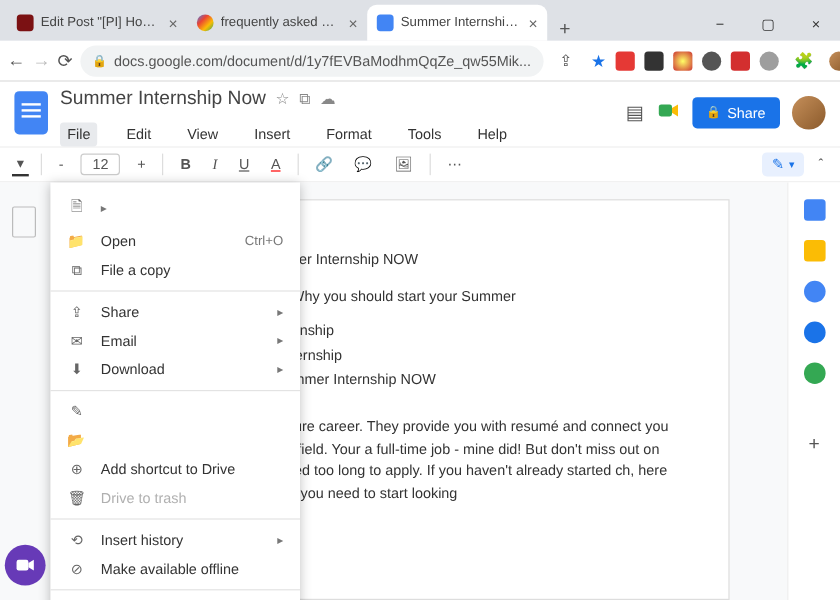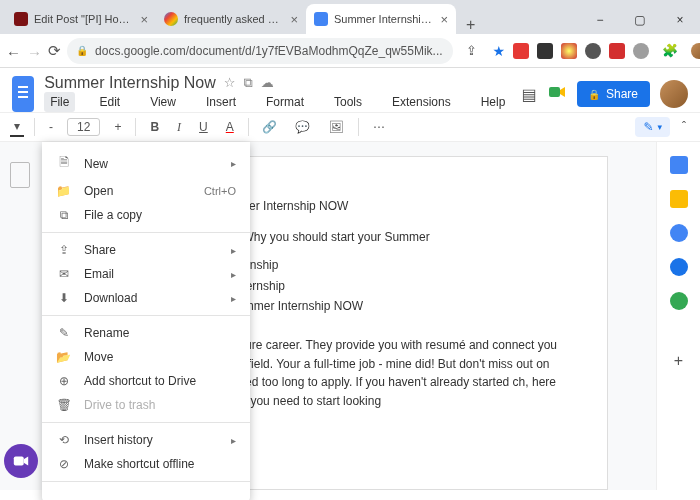--- a/index.html
+++ b/index.html
@@ -21,21 +21,21 @@
   .ext-icons { display: flex; gap: 8px; align-items: center; }
   .ext { width: 16px; height: 16px; border-radius: 3px; cursor: pointer; }
 
   .docs-header { padding: 6px 12px 0 12px; display: flex; align-items: flex-start; gap: 10px; }
   .docs-logo { width: 28px; height: 36px; background: #4285f4; border-radius: 4px; position: relative; margin-top: 2px; cursor: pointer; }
   .docs-logo::after { content: ""; position: absolute; left: 6px; right: 6px; top: 10px; height: 2px; background: #fff; box-shadow: 0 5px 0 #fff, 0 10px 0 #fff; }
   .docs-title-area { flex: 1; text-align: right; }
   .title-row { display: flex; align-items: center; gap: 8px; }
   .doc-title { font-size: 16px; color: #444; }
   .title-icons { color: #888; font-size: 13px; display: flex; gap: 8px; }
-  .menubar { display: flex; gap: 18px; margin-top: 0; font-size: 12px; color: #333; align-items: center; }
+  .menubar { display: flex; gap: 18px; margin-top: 10px; font-size: 12px; color: #333; align-items: center; }
   .menubar .mitem { padding: 3px 6px; cursor: pointer; border-radius: 3px; }
   .menubar .mitem.active { background: #e8eaed; }
   .see-changes { font-size: 11px; color: #666; background: #f1f3f4; padding: 2px 6px; border-radius: 3px; margin-left: 6px; cursor: pointer; }
   .header-right { display: flex; align-items: center; gap: 10px; margin-top: 6px; }
   .share-btn { background: #1a73e8; color: #fff; padding: 6px 12px; border-radius: 4px; font-size: 12px; display: flex; align-items: center; gap: 5px; cursor: pointer; }
   .avatar { width: 28px; height: 28px; border-radius: 50%; background: linear-gradient(135deg, #c58f5a, #8b5a2b); cursor: pointer; }
 
   .toolbar { height: 30px; border-top: 1px solid #eee; border-bottom: 1px solid #eee; display: flex; align-items: center; padding: 0 10px; gap: 10px; font-size: 12px; color: #555; }
   .toolbar .tbtn { padding: 2px 4px; cursor: pointer; }
   .toolbar .sep { width: 1px; height: 18px; background: #ddd; }
@@ -124,21 +124,20 @@
         <span>☁</span>
       </div>
     </div>
     <div class="menubar">
       <span class="mitem active">File</span>
       <span class="mitem">Edit</span>
       <span class="mitem">View</span>
       <span class="mitem">Insert</span>
       <span class="mitem">Format</span>
       <span class="mitem">Tools</span>
-      <span class="mitem">Extensions</span>
       <span class="mitem">Help</span>
     </div>
   </div>
   <div class="header-right">
     <span style="color:#555; font-size:16px; cursor:pointer;">▤</span>
     <span style="cursor:pointer;">
       <svg width="20" height="20" viewBox="0 0 20 20">
           <rect x="2" y="5" width="11" height="10" rx="2" fill="#34a853"></rect>
           <polygon points="13,8 18,5 18,15 13,12" fill="#fbbc05"></polygon>
         </svg>
@@ -201,21 +200,20 @@
     <div class="side-icon" style="background:#4285f4; border-radius:50%"></div>
     <div class="side-icon" style="background:#1a73e8; border-radius:50%"></div>
     <div class="side-icon" style="background:#34a853; border-radius:50%"></div>
     <div style="height:10px"></div>
     <div style="font-size:16px;color:#555;cursor:pointer;">+</div>
   </div>
 
   <div class="file-menu">
     <div class="row">
       <span class="mi">🗎</span>
-      <span class="label">New</span>
       <span class="sub">▸</span>
     </div>
     <div class="row">
       <span class="mi">📁</span>
       <span class="label">Open</span>
       <span class="shortcut">Ctrl+O</span>
     </div>
     <div class="row">
       <span class="mi">⧉</span>
       <span class="label">File a copy</span>
@@ -232,43 +230,41 @@
       <span class="sub">▸</span>
     </div>
     <div class="row">
       <span class="mi">⬇</span>
       <span class="label">Download</span>
       <span class="sub">▸</span>
     </div>
     <div class="divider"></div>
     <div class="row">
       <span class="mi">✎</span>
-      <span class="label">Rename</span>
     </div>
     <div class="row">
       <span class="mi">📂</span>
-      <span class="label">Move</span>
     </div>
     <div class="row">
       <span class="mi">⊕</span>
       <span class="label">Add shortcut to Drive</span>
     </div>
     <div class="row disabled">
       <span class="mi">🗑</span>
       <span class="label">Drive to trash</span>
     </div>
     <div class="divider"></div>
     <div class="row">
       <span class="mi">⟲</span>
       <span class="label">Insert history</span>
       <span class="sub">▸</span>
     </div>
     <div class="row">
       <span class="mi">⊘</span>
-      <span class="label">Make shortcut offline</span>
+      <span class="label">Make available offline</span>
     </div>
     <div class="divider"></div>
     <div class="row">
       
       
     </div>
 
   </div>
 
   <div class="fab">

